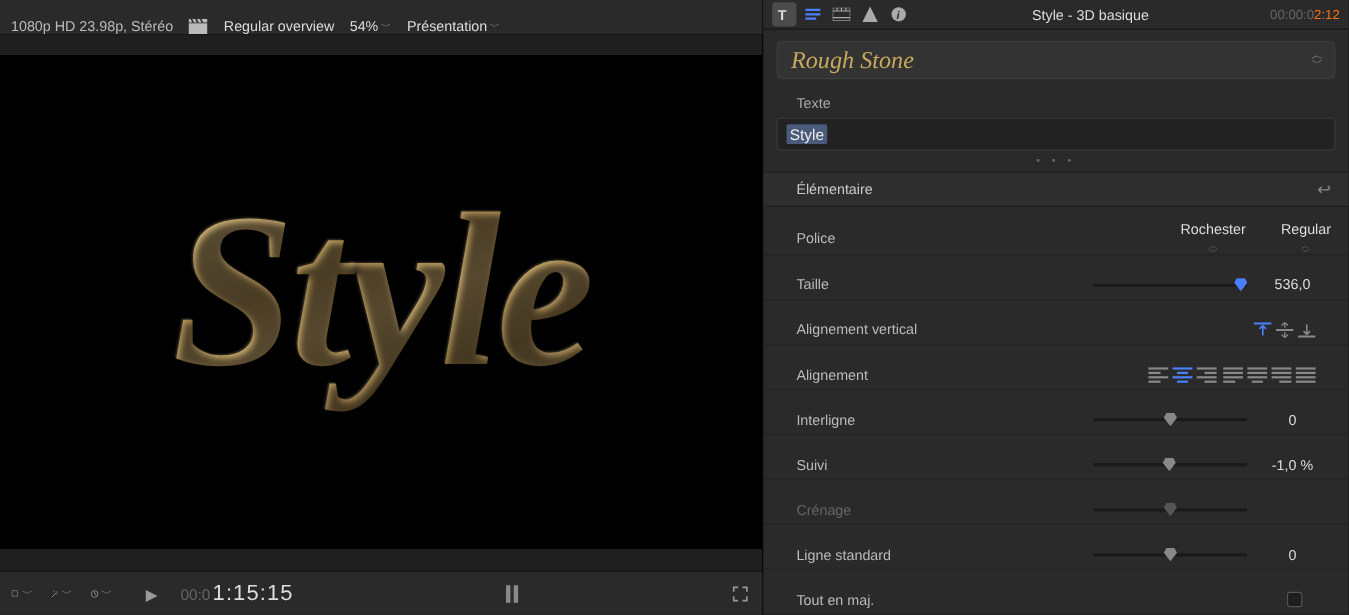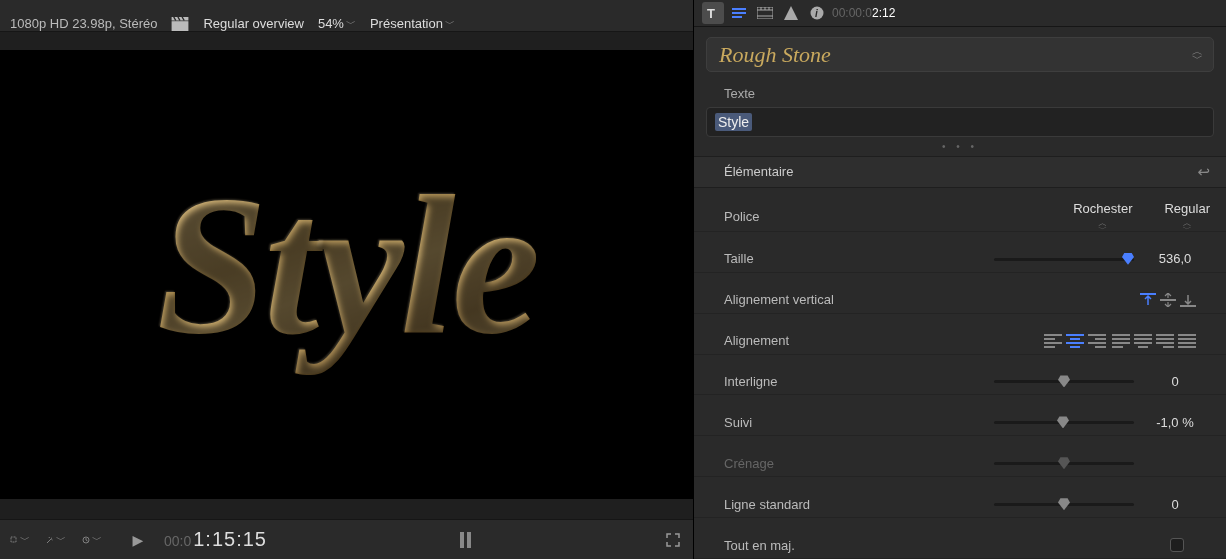--- a/index.html
+++ b/index.html
@@ -41,21 +41,21 @@
   .pause-btn { display: inline-flex; gap: 3px; }
   .pause-btn span { width: 4px; height: 16px; background: #888; }
   .expand-icon svg { width: 16px; height: 16px; }
 
   
   .insp-header { height: 32px; background: #2a2a2a; border-bottom: 1px solid #161616; display: flex; align-items: center; padding: 0 8px; font-size: 13px; gap: 4px; }
   .tab-ico { width: 22px; height: 22px; display: flex; align-items: center; justify-content: center; border-radius: 3px; }
   .tab-ico.active { background: #4c4c4c; }
   .insp-title { flex: 1; text-align: center; color: #ddd; }
   .insp-time { color: #666; font-size: 12px; }
-  .insp-time .bright { color: #ffffff; }
+  .insp-time .bright { color: #f97316; }
 
   
   .preset-row { margin: 10px 12px 0 12px; height: 40px; background: #333; border: 1px solid #3e3e3e; border-radius: 5px; display: flex; align-items: center; padding: 0 12px; position: relative; text-align: right; }
   .preset-name { font-family: "Brush Script MT", cursive; font-size: 22px; color: #c9a95e; font-style: italic; }
   .preset-chev { position: absolute; right: 10px; color: #888; font-size: 11px; display: flex; flex-direction: column; line-height: 7px; }
 
   .section-label { color: #aaa; font-size: 13px; padding: 14px 20px 6px 30px; }
   .text-field { margin: 0 12px; background: #222; border: 1px solid #3a3a3a; border-radius: 4px; padding: 6px 8px; color: #eee; font-size: 14px; }
   .text-field span { background: #4a5a7a; padding: 1px 3px; border-radius: 2px; }
   .dots-row { text-align: center; color: #666; font-size: 10px; letter-spacing: 4px; padding: 4px 0; }
@@ -185,20 +185,21 @@
         <svg width="14" height="14" viewBox="0 0 14 14">
           <polygon points="7,0 14,14 0,14" fill="#aaa"></polygon>
         </svg>
       </div>
     <div class="tab-ico">
         <svg width="14" height="14" viewBox="0 0 14 14">
           <circle cx="7" cy="7" r="6.5" fill="#aaa"></circle>
           <text x="5" y="11" font-size="10" font-style="italic" font-weight="bold" fill="#2a2a2a">i</text>
         </svg>
       </div>
+    <div class="insp-title">Style - 3D basique</div>
     <div class="insp-time"><span>00:00:0</span><span class="bright">2:12</span></div>
   </div>
 
   <div class="preset-row">
     <span class="preset-name">Rough Stone</span>
     <span class="preset-chev">
         <span>︿</span>
         <span>﹀</span>
       </span>
   </div>

